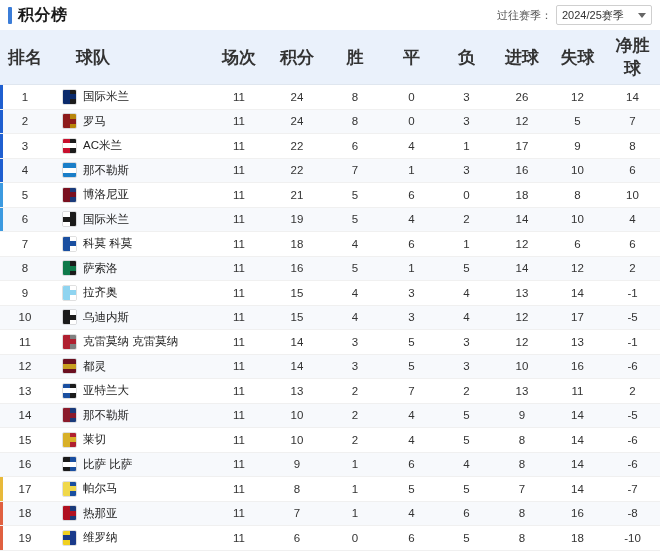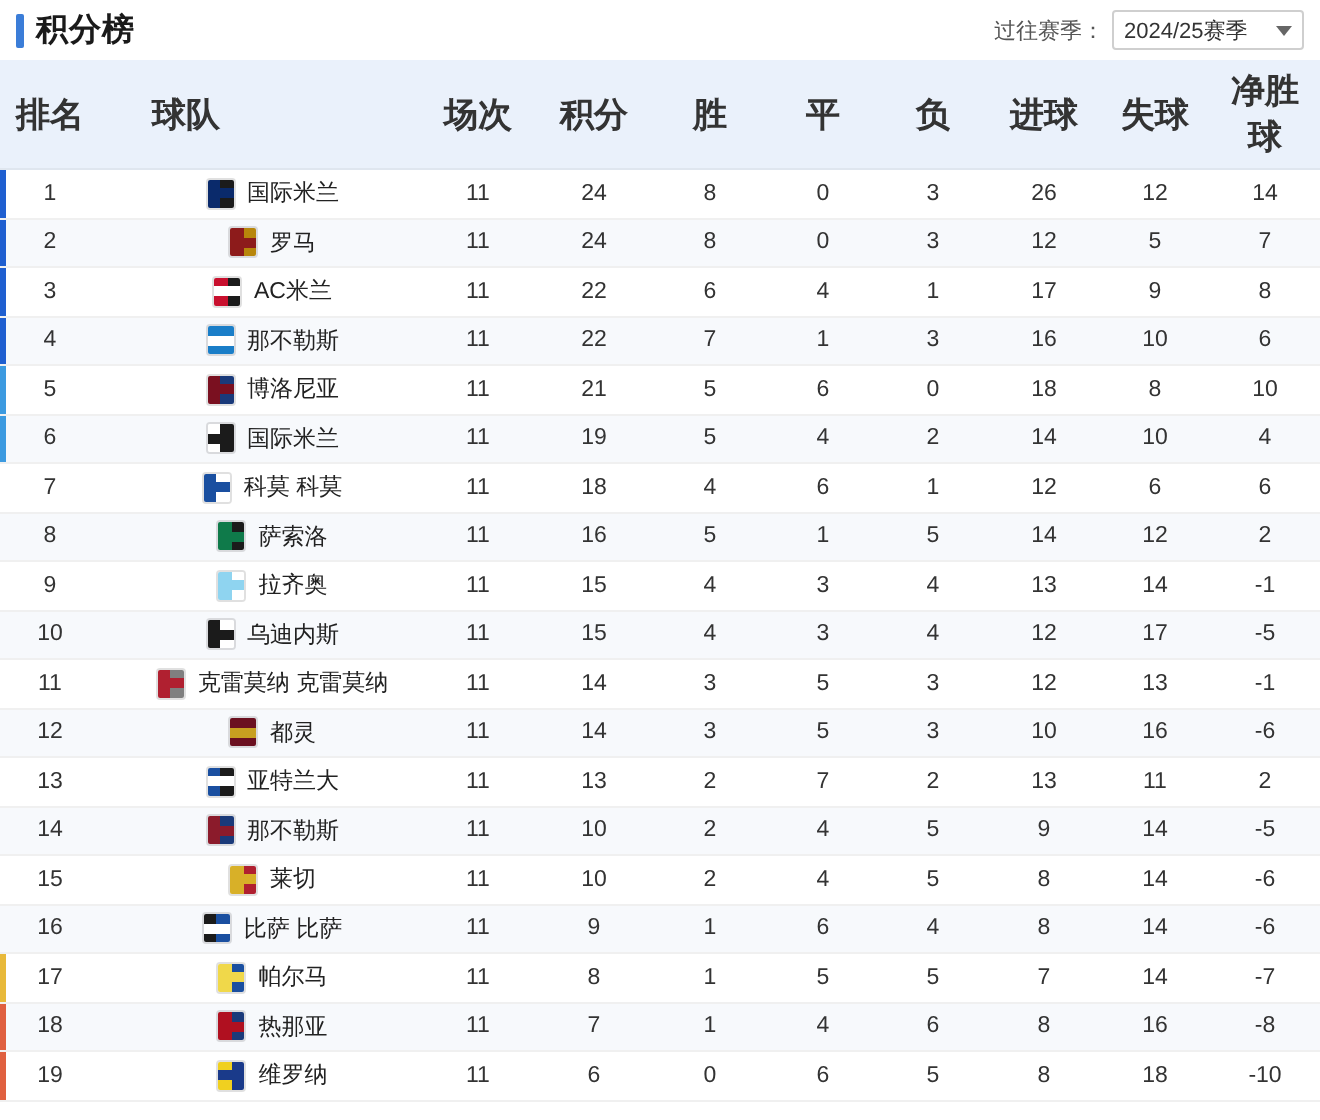--- a/index.html
+++ b/index.html
@@ -107,21 +107,20 @@
     width: 3px;
   }
   td.team-col {
     text-align: left;
     padding-left: 12px;
   }
   .team-inner {
     display: flex;
     align-items: center;
     gap: 6px;
-    justify-content: center;
   }
   .crest {
     width: 15px; height: 16px;
     border-radius: 2px;
     flex: 0 0 auto;
     position: relative;
     overflow: hidden;
     border: 1px solid rgba(0,0,0,0.12);
   }
   .crest .half {

